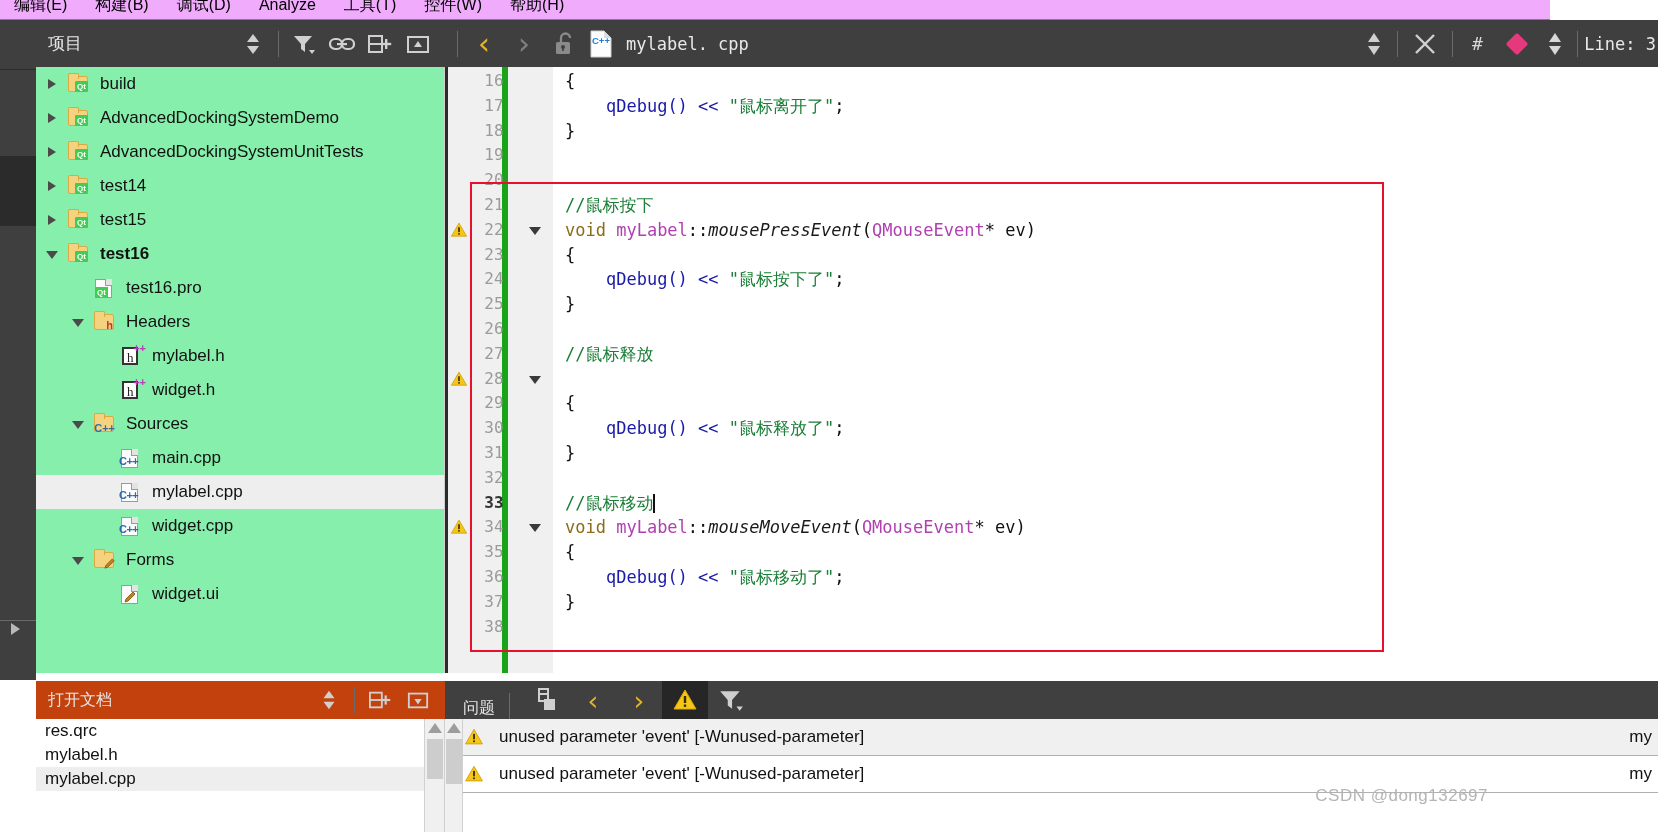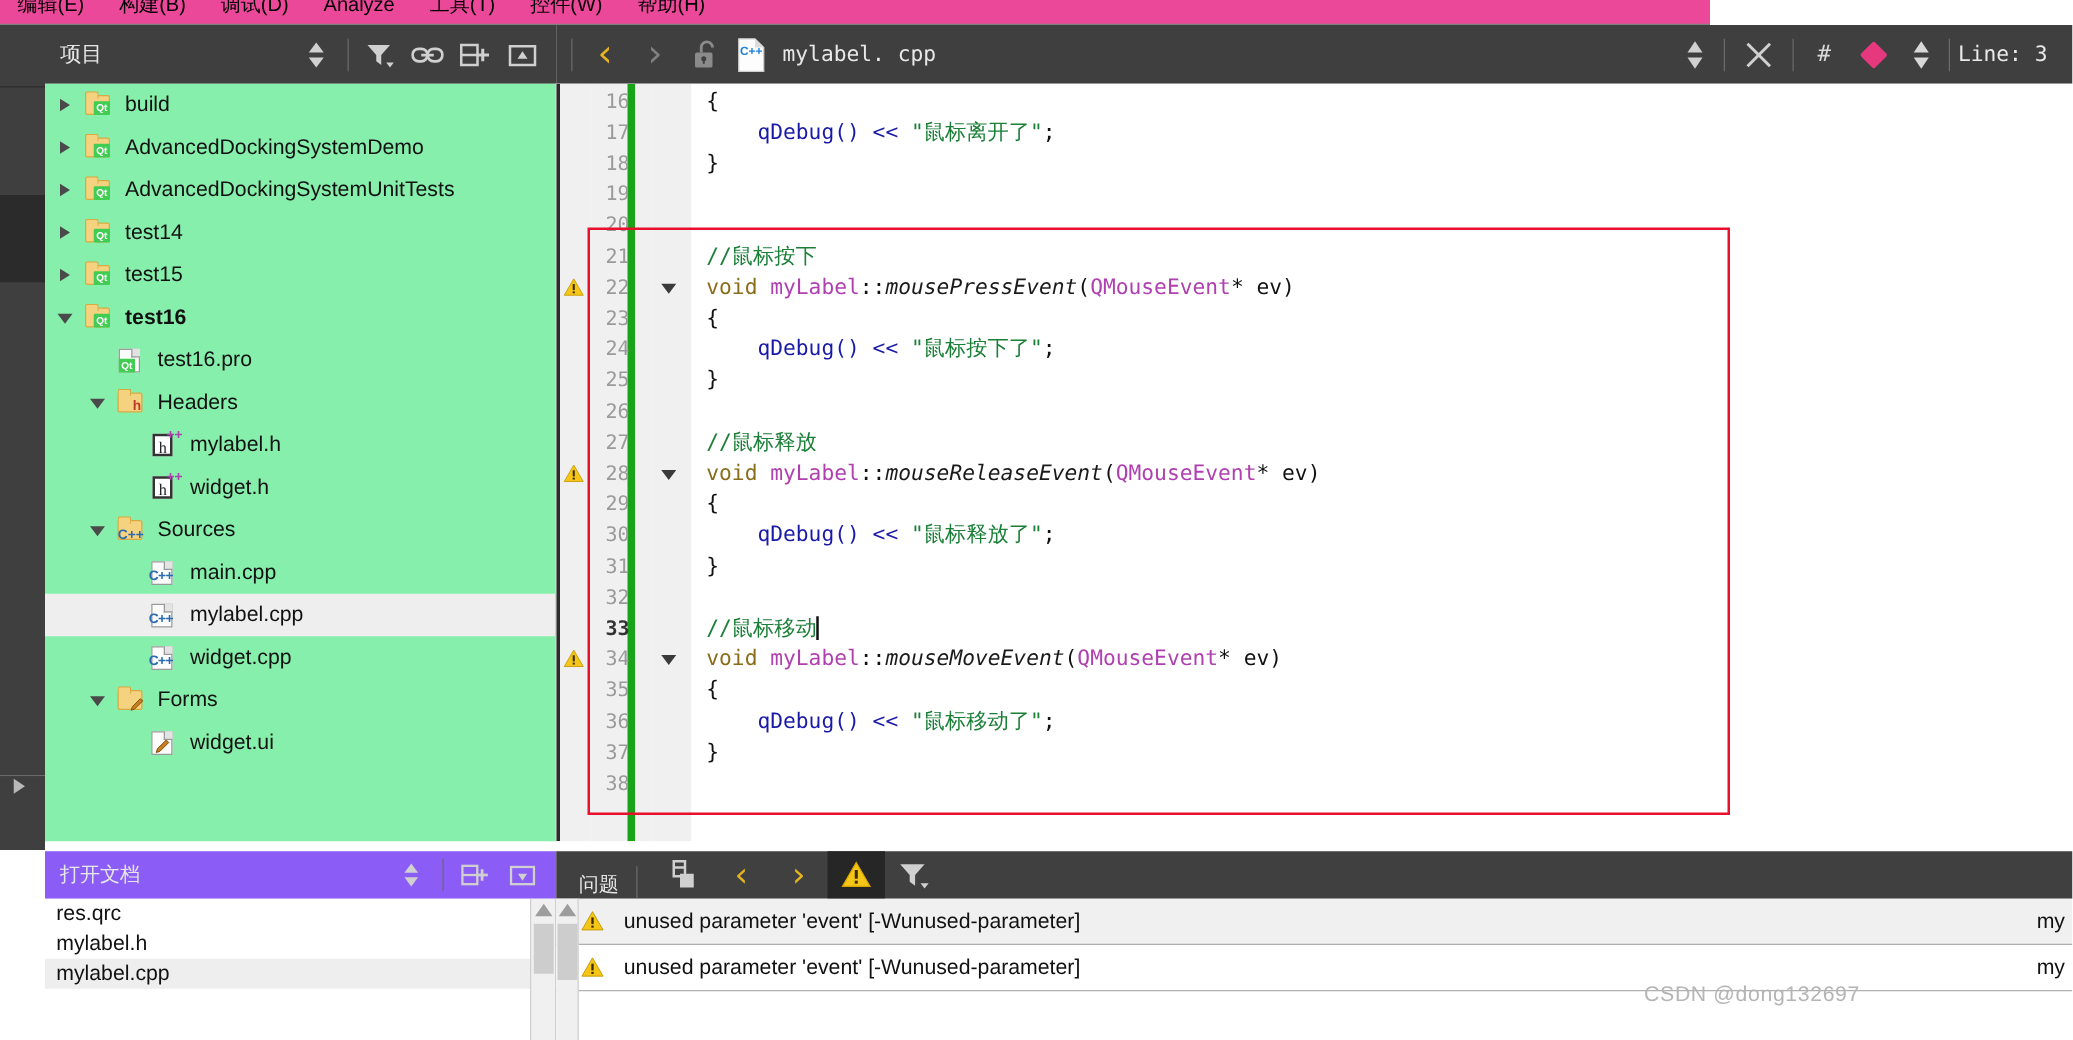--- a/index.html
+++ b/index.html
@@ -6,22 +6,22 @@
   html, body {
     width: 1658px; height: 832px;
     overflow: hidden;
     font-family: "Liberation Sans", sans-serif;
     background: #ffffff;
   }
   #app { position: relative; width: 1658px; height: 832px; background:#ffffff; }
 
   
   .menubar {
-    position: absolute; left:0; top:0; width:1368px; height:20px;
-    background:#ec4899; border-bottom:1px solid #808080;
+    position: absolute; left:0; top:0; width:1550px; height:20px;
+    background:#f0abfc; border-bottom:1px solid #808080;
     display:flex; align-items:flex-end; padding-left:0px;
     overflow:hidden;
   }
   .menuitem {
     font-size:16px; color:#000; padding:0 14px; line-height:20px;
     position:relative; top:-4px; white-space:nowrap;
   }
 
   
   .leftstrip {
@@ -170,21 +170,21 @@
 
   
   .annot {
     position:absolute; left:470px; top:182px; width:914px; height:470px;
     border:2px solid #e8112d; pointer-events:none;
   }
 
   
   .opendocshdr {
     position:absolute; left:36px; top:681px; width:409px; height:38px;
-    background:#8b5cf6; display:flex; align-items:center;
+    background:#c2410c; display:flex; align-items:center;
   }
   .opendocshdr .title { color:#e6e6e6; font-size:16px; margin-left:12px;}
   .opendocs {
     position:absolute; left:36px; top:719px; width:409px; height:113px;
     background:#ffffff; overflow:hidden; border-right:1px solid #cfcfcf;
   }
   .docrow { height:24px; font-size:17px; color:#111; padding-left:9px; line-height:24px; white-space:nowrap;}
   .docrow.sel { background:#eeeeee; }
   .docscroll {
     position:absolute; right:0; top:0; width:20px; height:113px; background:#f0f0f0; border-left:1px solid #d0d0d0;
@@ -490,21 +490,21 @@
       <div class="tb-btn" style="min-width:44px;">
         <span class="diamond"></span>
       </div>
       <div class="ticon" style="width:32px;">
         <svg width="18" height="26" viewBox="0 0 18 26">
           <polygon points="9,2 15,11 3,11" fill="#d8d8d8"></polygon>
           <polygon points="9,24 15,15 3,15" fill="#d8d8d8"></polygon>
         </svg>
       </div>
       <div class="vsep"></div>
-      <div class="lineno" style="padding-right:20px;">Line: 3</div>
+      <div class="lineno" style="padding-right:2px;">Line: 3</div>
     </div>
   </div>
 
   <div class="editor">
     <div class="ed-leftborder"></div>
     <div class="gutter-warn"></div>
     <div class="gutter-num"></div>
     <div class="gutter-fold"></div>
     <div class="chbar"></div>
     <div class="codearea" id="code-container"></div>
@@ -542,21 +542,20 @@
       <div class="code" style="top: 274.8px;"><span class="k-cmt">//鼠标释放</span></div>
       <div class="num" style="top: 299.6px;">28</div>
       <div class="warnico" style="top: 302.6px;">
         <svg width="18" height="18" viewBox="0 0 26 26">
           <polygon points="13,3 24,22 2,22" fill="#f5c518" stroke="#c79a00" stroke-width="1"></polygon>
           <rect x="11.8" y="9" width="2.4" height="7" fill="#3a2e00"></rect>
           <rect x="11.8" y="17.5" width="2.4" height="2.2" fill="#3a2e00"></rect>
         </svg>
       </div>
       <div class="foldico" style="top: 308.6px;"></div>
-      <div class="code" style="top: 299.6px;"><span class="k-void">void </span><span class="k-cls">myLabel</span><span class="k-plain">::</span><span class="k-fn">mouseReleaseEvent</span><span class="k-plain">(</span><span class="k-type">QMouseEvent</span><span class="k-plain">* ev)</span></div>
       <div class="num" style="top: 324.4px;">29</div>
       <div class="code" style="top: 324.4px;"><span class="k-plain">{</span></div>
       <div class="num" style="top: 349.2px;">30</div>
       <div class="code" style="top: 349.2px;"><span class="k-plain">    </span><span class="k-call">qDebug</span><span class="k-call">() </span><span class="k-op">&lt;&lt; </span><span class="k-str">"鼠标释放了"</span><span class="k-plain">;</span></div>
       <div class="num" style="top: 374px;">31</div>
       <div class="code" style="top: 374px;"><span class="k-plain">}</span></div>
       <div class="num" style="top: 398.8px;">32</div>
       <div class="code" style="top: 398.8px;"></div>
       <div class="num cur" style="top: 423.6px;">33</div>
       <div class="code" style="top: 423.6px;"><span class="k-cmt">//鼠标移动</span><span class="caret"></span></div>

